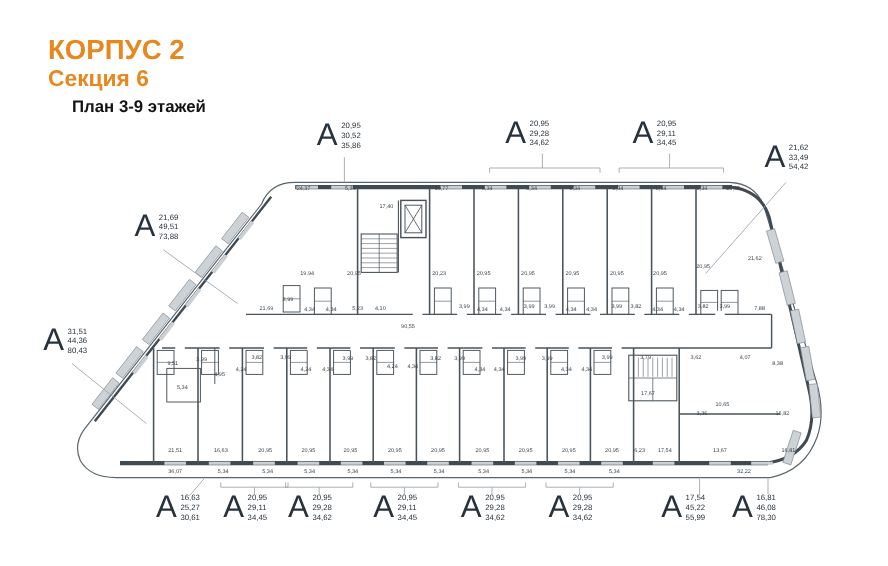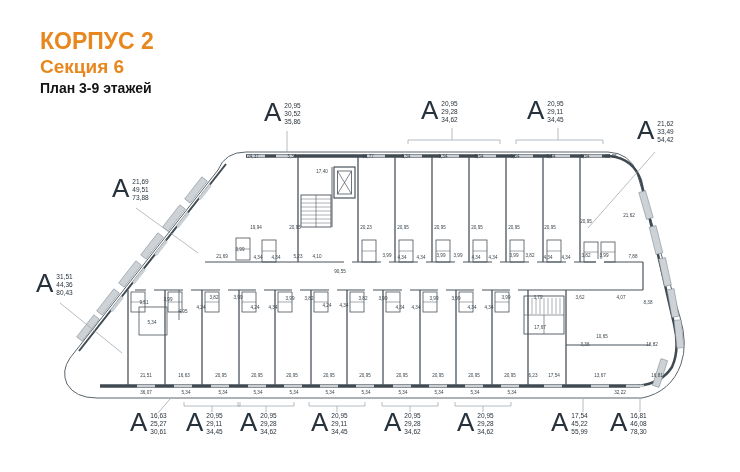--- a/index.html
+++ b/index.html
@@ -1,21 +1,21 @@
 <!DOCTYPE html>
 <html style="--accent: #E8871E;"><head>
 <meta charset="utf-8">
 <style>
   html,body{margin:0;padding:0;background:#ffffff;}
   .stage{position:relative;width:740px;height:472px;background:#fff;overflow:hidden;
          font-family:"Liberation Sans",sans-serif;}
   .title-block{position:absolute;left:40px;top:28px;}
   .title-building{font-size:23px;font-weight:bold;color:var(--accent,#E8871E);line-height:27px;}
   .title-section{font-size:19px;font-weight:bold;color:var(--accent,#E8871E);line-height:24px;}
-  .title-plan{font-size:14px;font-weight:bold;color:#141414;line-height:19px;}
+  .title-plan{font-size:14px;font-weight:bold;color:#141414;line-height:19px;margin-left:20px;}
   svg{position:absolute;left:0;top:0;}
   #labels-layer text{font-size:4.6px;fill:#39444C;text-anchor:middle;
                      font-family:"Liberation Sans",sans-serif;}
   #leader-layer line,#leader-layer path{stroke:#98A1A8;stroke-width:0.7;fill:none;}
   .w{stroke:#3F4A52;fill:none;}
   .i{stroke:#49535B;fill:none;}
   .win{stroke:#CBD0D5;}
   .apt{position:absolute;display:flex;color:#27323C;}
   .apt .letter{font-size:26px;line-height:24px;font-weight:400;}
   .apt .vals{display:flex;flex-direction:column;margin-left:3px;margin-top:2px;}

